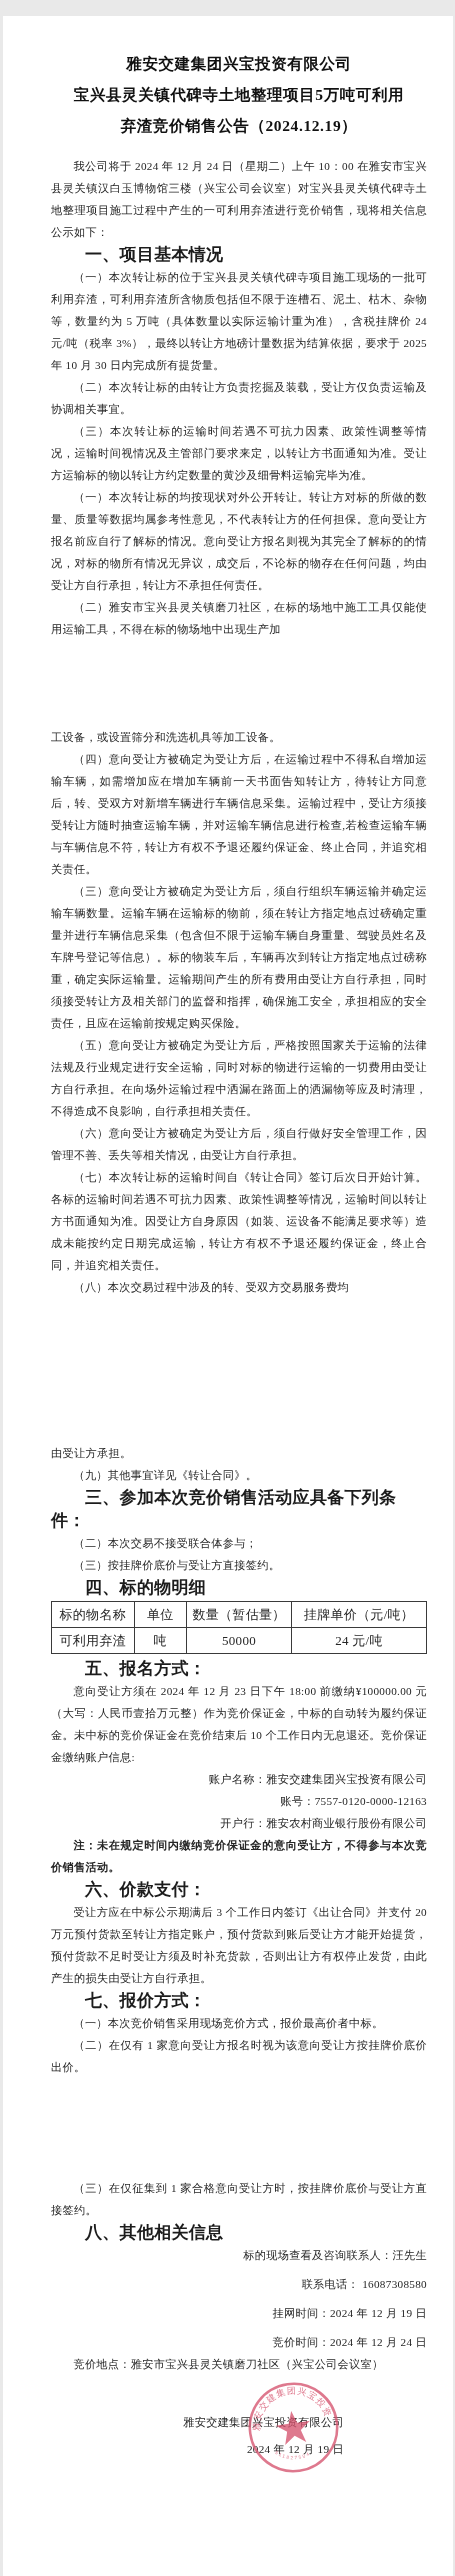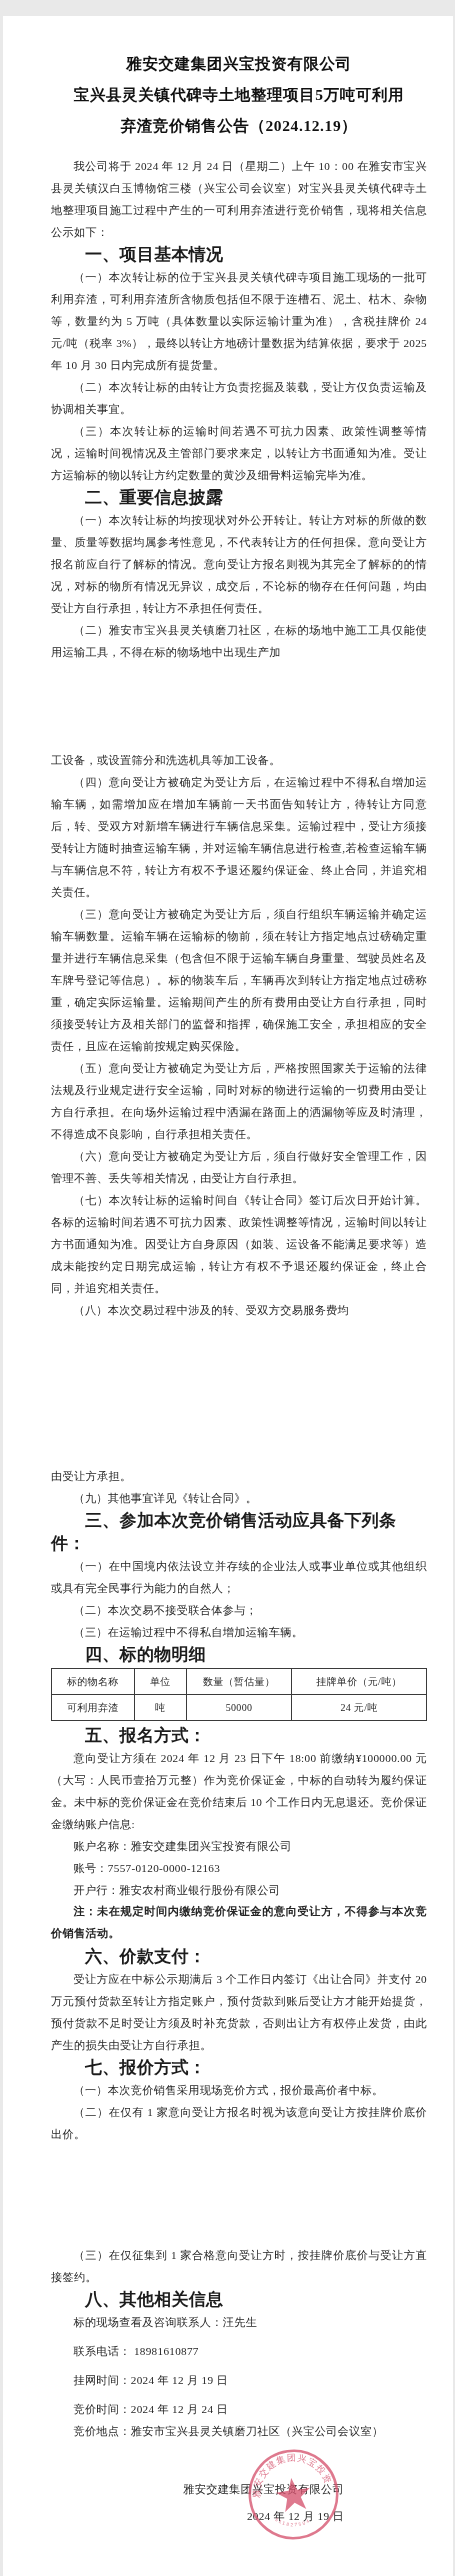--- a/index.html
+++ b/index.html
@@ -45,42 +45,43 @@
     text-indent: 2em;
     font-family: "Liberation Sans", "DejaVu Sans", sans-serif;
     font-weight: bold;
     font-size: 17px;
     line-height: 23px;
     color: #1c1c1c;
   }
   .line-indent {
     margin: 0;
     text-indent: 2em;
+    text-align: right;
   }
   .note-para {
     margin: 0;
     text-indent: 2em;
-    font-family: Liberation Mono, monospace;
+    font-family: Liberation Serif, serif;
     font-weight: bold;
     text-align: justify;
   }
   .gap-extra { margin-top: 6.9px; }
   .page-break-1 { height: 86px; }
   .page-break-2 { height: 144px; }
   .page-break-3 { height: 99px; }
   table.lots {
     width: 100%;
     border-collapse: collapse;
     margin: 2.3px 0 3.4px 0;
   }
   table.lots th, table.lots td {
     border: 1.1px solid #3a3a3a;
     text-align: center;
     font-weight: normal;
-    font-size: 10px;
+    font-size: 13px;
     height: 25px;
     padding: 0 2.3px;
   }
   .col-name { width: 22%; }
   .col-unit { width: 14%; }
   .col-qty  { width: 28%; }
   .col-price{ width: 36%; }
   .signature {
     position: relative;
     margin-top: 36px;
@@ -113,43 +114,41 @@
     <p class="doc-title">弃渣竞价销售公告（2024.12.19）</p>
   </div>
 
   <p class="body-para">我公司将于 2024 年 12 月 24 日（星期二）上午 10：00 在雅安市宝兴县灵关镇汉白玉博物馆三楼（兴宝公司会议室）对宝兴县灵关镇代碑寺土地整理项目施工过程中产生的一可利用弃渣进行竞价销售，现将相关信息公示如下：</p>
 
   <p class="sec-heading">一、项目基本情况</p>
   <p class="body-para">（一）本次转让标的位于宝兴县灵关镇代碑寺项目施工现场的一批可利用弃渣，可利用弃渣所含物质包括但不限于连槽石、泥土、枯木、杂物等，数量约为 5 万吨（具体数量以实际运输计重为准），含税挂牌价 24 元/吨（税率 3%），最终以转让方地磅计量数据为结算依据，要求于 2025 年 10 月 30 日内完成所有提货量。</p>
   <p class="body-para">（二）本次转让标的由转让方负责挖掘及装载，受让方仅负责运输及协调相关事宜。</p>
   <p class="body-para">（三）本次转让标的运输时间若遇不可抗力因素、政策性调整等情况，运输时间视情况及主管部门要求来定，以转让方书面通知为准。受让方运输标的物以转让方约定数量的黄沙及细骨料运输完毕为准。</p>
 
-  <p class="sec-heading">二、重要信息披露</p>
   <p class="body-para">（一）本次转让标的均按现状对外公开转让。转让方对标的所做的数量、质量等数据均属参考性意见，不代表转让方的任何担保。意向受让方报名前应自行了解标的情况。意向受让方报名则视为其完全了解标的的情况，对标的物所有情况无异议，成交后，不论标的物存在任何问题，均由受让方自行承担，转让方不承担任何责任。</p>
   <p class="body-para">（二）雅安市宝兴县灵关镇磨刀社区，在标的场地中施工工具仅能使用运输工具，不得在标的物场地中出现生产加</p>
 
   <div class="page-break-1"></div>
 
   <p class="cont-para">工设备，或设置筛分和洗选机具等加工设备。</p>
   <p class="body-para">（四）意向受让方被确定为受让方后，在运输过程中不得私自增加运输车辆，如需增加应在增加车辆前一天书面告知转让方，待转让方同意后，转、受双方对新增车辆进行车辆信息采集。运输过程中，受让方须接受转让方随时抽查运输车辆，并对运输车辆信息进行检查,若检查运输车辆与车辆信息不符，转让方有权不予退还履约保证金、终止合同，并追究相关责任。</p>
   <p class="body-para">（三）意向受让方被确定为受让方后，须自行组织车辆运输并确定运输车辆数量。运输车辆在运输标的物前，须在转让方指定地点过磅确定重量并进行车辆信息采集（包含但不限于运输车辆自身重量、驾驶员姓名及车牌号登记等信息）。标的物装车后，车辆再次到转让方指定地点过磅称重，确定实际运输量。运输期间产生的所有费用由受让方自行承担，同时须接受转让方及相关部门的监督和指挥，确保施工安全，承担相应的安全责任，且应在运输前按规定购买保险。</p>
   <p class="body-para">（五）意向受让方被确定为受让方后，严格按照国家关于运输的法律法规及行业规定进行安全运输，同时对标的物进行运输的一切费用由受让方自行承担。在向场外运输过程中洒漏在路面上的洒漏物等应及时清理，不得造成不良影响，自行承担相关责任。</p>
   <p class="body-para">（六）意向受让方被确定为受让方后，须自行做好安全管理工作，因管理不善、丢失等相关情况，由受让方自行承担。</p>
   <p class="body-para">（七）本次转让标的运输时间自《转让合同》签订后次日开始计算。各标的运输时间若遇不可抗力因素、政策性调整等情况，运输时间以转让方书面通知为准。因受让方自身原因（如装、运设备不能满足要求等）造成未能按约定日期完成运输，转让方有权不予退还履约保证金，终止合同，并追究相关责任。</p>
   <p class="body-para">（八）本次交易过程中涉及的转、受双方交易服务费均</p>
 
   <div class="page-break-2"></div>
 
   <p class="cont-para">由受让方承担。</p>
   <p class="body-para">（九）其他事宜详见《转让合同》。</p>
 
   <p class="sec-heading">三、参加本次竞价销售活动应具备下列条件：</p>
-  <p class="body-para">（一）在中国境内依法设立并存续的企业法人或事业单位或其他组织或具有完全民事行为能力的自然人；</p>
   <p class="body-para">（二）本次交易不接受联合体参与；</p>
-  <p class="body-para">（三）在运输过程中不得私自增加运输车辆。</p>
+  <p class="body-para">（三）按挂牌价底价与受让方直接签约。</p>
 
   <p class="sec-heading">四、标的物明细</p>
 
   <table class="lots">
     <tbody>
         <tr>
       <th class="col-name">标的物名称</th>
       <th class="col-unit">单位</th>
       <th class="col-qty">数量（暂估量）</th>
       <th class="col-price">挂牌单价（元/吨）</th>
@@ -176,21 +175,21 @@
   <p class="sec-heading">七、报价方式：</p>
   <p class="body-para">（一）本次竞价销售采用现场竞价方式，报价最高价者中标。</p>
   <p class="body-para">（二）在仅有 1 家意向受让方报名时视为该意向受让方按挂牌价底价出价。</p>
 
   <div class="page-break-3"></div>
 
   <p class="body-para">（三）在仅征集到 1 家合格意向受让方时，按挂牌价底价与受让方直接签约。</p>
 
   <p class="sec-heading">八、其他相关信息</p>
   <p class="line-indent">标的现场查看及咨询联系人：汪先生</p>
-  <p class="line-indent gap-extra">联系电话： 18981610877</p>
+  <p class="line-indent gap-extra">联系电话： 16087308580</p>
   <p class="line-indent gap-extra">挂网时间：2024 年 12 月 19 日</p>
   <p class="line-indent gap-extra">竞价时间：2024 年 12 月 24 日</p>
   <p class="body-para gap-extra">竞价地点：雅安市宝兴县灵关镇磨刀社区（兴宝公司会议室）</p>
 
   <div class="signature">
     <svg class="seal" viewBox="0 0 162 162" aria-hidden="true" style="font-size:19.5px">
       <defs>
         <path id="sealArcTop" d="M 22 81 A 59 59 0 1 1 140 81" fill="none"></path>
         <path id="sealArcBottom" d="M 34 110 A 55 55 0 0 0 128 110" fill="none"></path>
       </defs>

